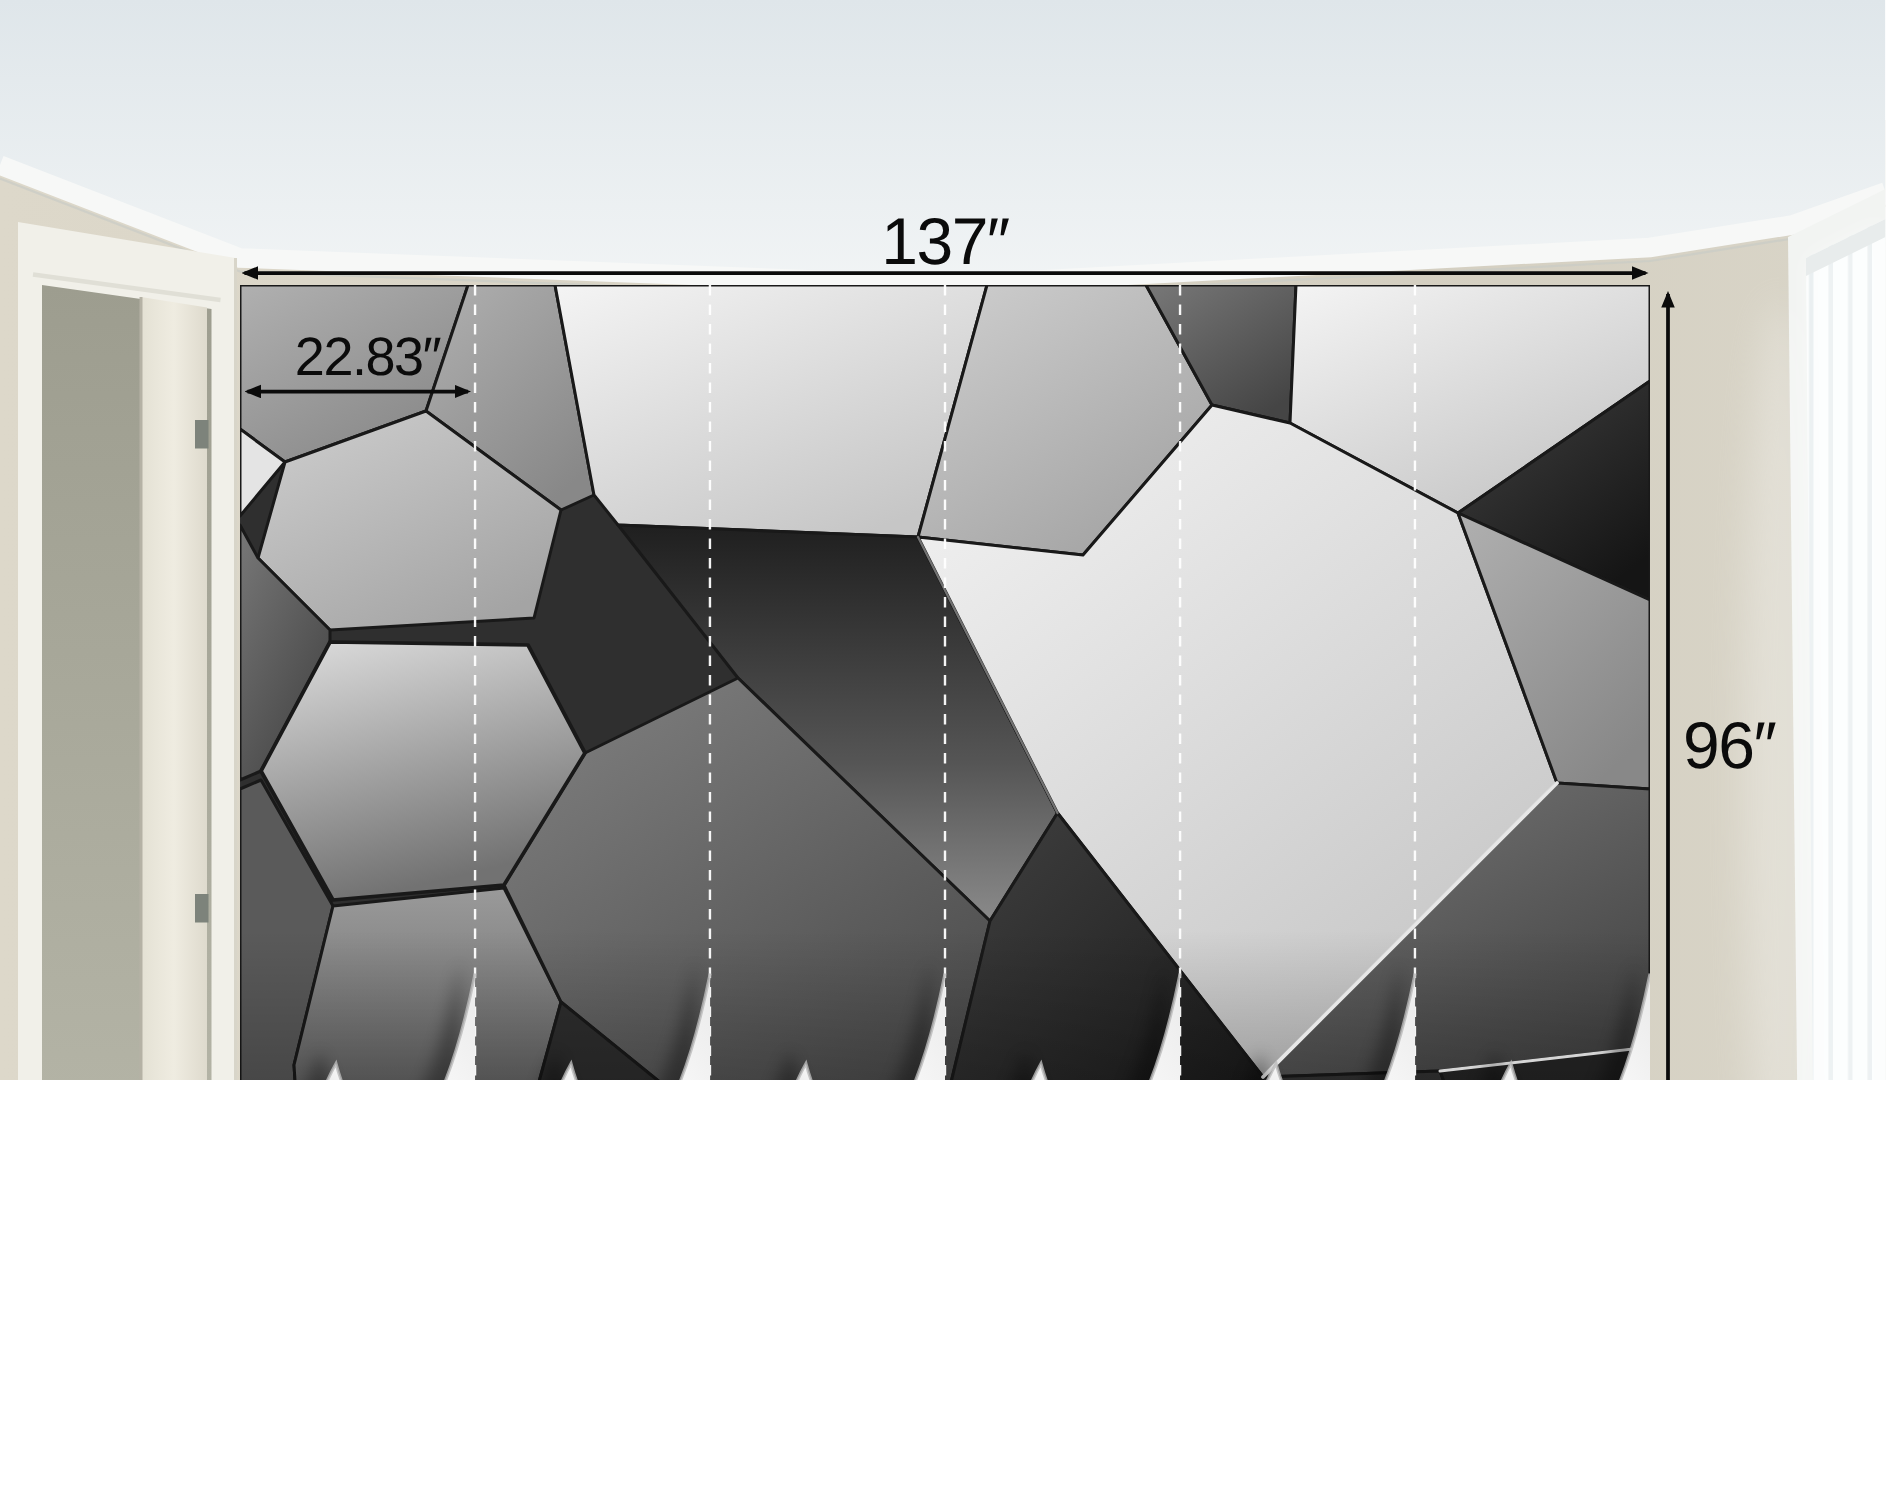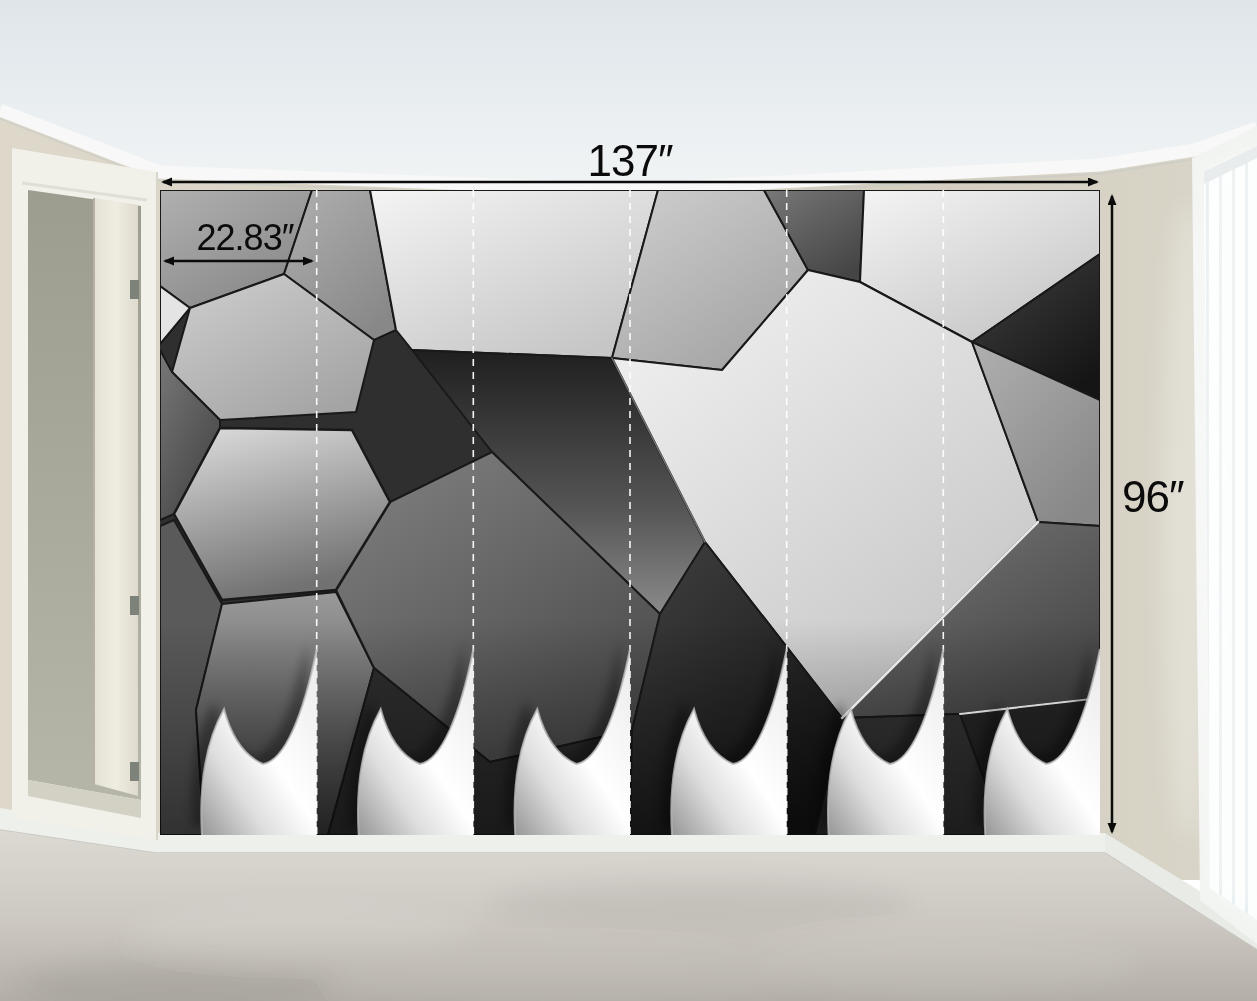--- a/index.html
+++ b/index.html
@@ -1,18 +1,18 @@
 <!DOCTYPE html>
 <html><head>
 <meta charset="utf-8">
 <style>
   html,body{margin:0;padding:0;}
   #stage{
     position:relative;
-    width:1257px;height:1001px;
+    width:1257px;height:720px;
     overflow:hidden;
     background:#ffffff;
     font-family:"Liberation Sans", sans-serif;
   }
   #room-svg,#annot-svg{position:absolute;left:0;top:0;}
   #annot-svg{pointer-events:none;}
   #mural{
     position:absolute;left:160px;top:190px;width:940px;height:645px;
   }
   #mural svg{display:block;}

